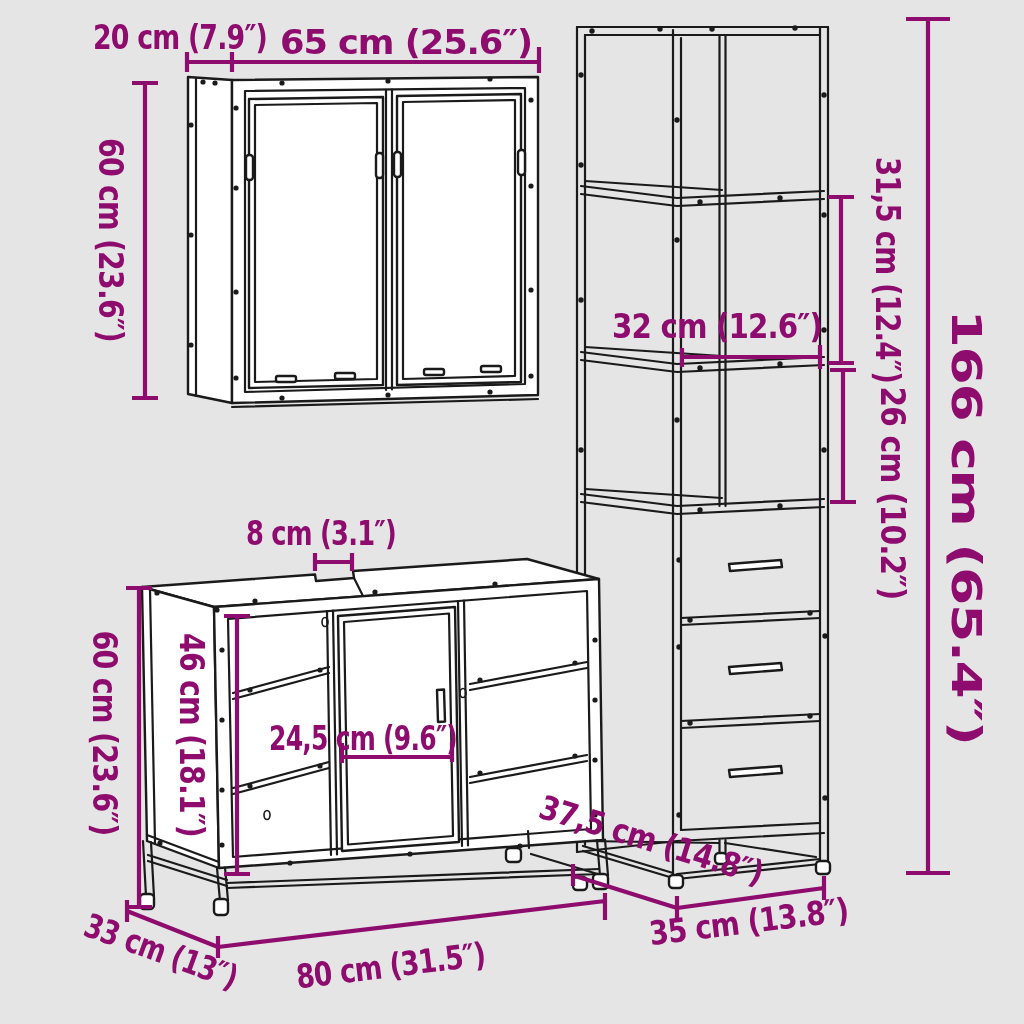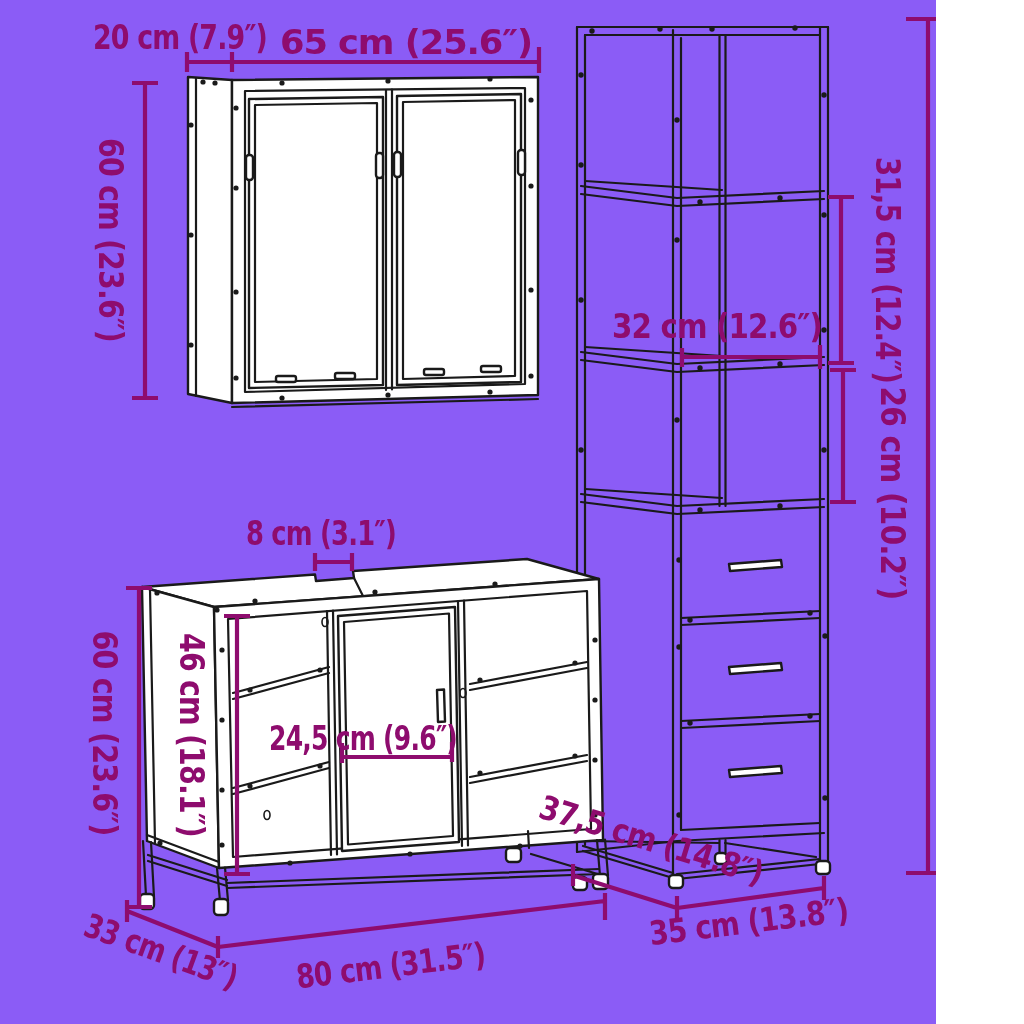--- a/index.html
+++ b/index.html
@@ -1,16 +1,16 @@
 <!DOCTYPE html>
 <html><head>
 <meta charset="utf-8">
 <style>
   html,body{margin:0;padding:0;background:#ffffff;}
-  .stage{position:relative;width:936px;height:1024px;background:#8b5cf6;overflow:hidden;}
+  .stage{position:relative;width:1024px;height:1024px;background:#e5e5e5;overflow:hidden;}
   svg{display:block;}
   .f{fill:none;stroke:#1a1a1a;stroke-width:2.2;stroke-linejoin:round;stroke-linecap:round;}
   .fw{fill:#ffffff;stroke:#1a1a1a;stroke-width:2.4;stroke-linejoin:round;}
   .scr{fill:#1a1a1a;stroke:none;}
   .cam{fill:none;stroke:#1a1a1a;stroke-width:1.6;}
   .dim{fill:none;stroke:#8E0C6E;stroke-width:4.2;stroke-linecap:butt;}
   text.dimtxt{fill:#8E0C6E;font-family:"DejaVu Sans","Liberation Sans",sans-serif;
        font-weight:700;font-size:33px;letter-spacing:-1px;}
   text.big{font-size:40px;}
 </style>

